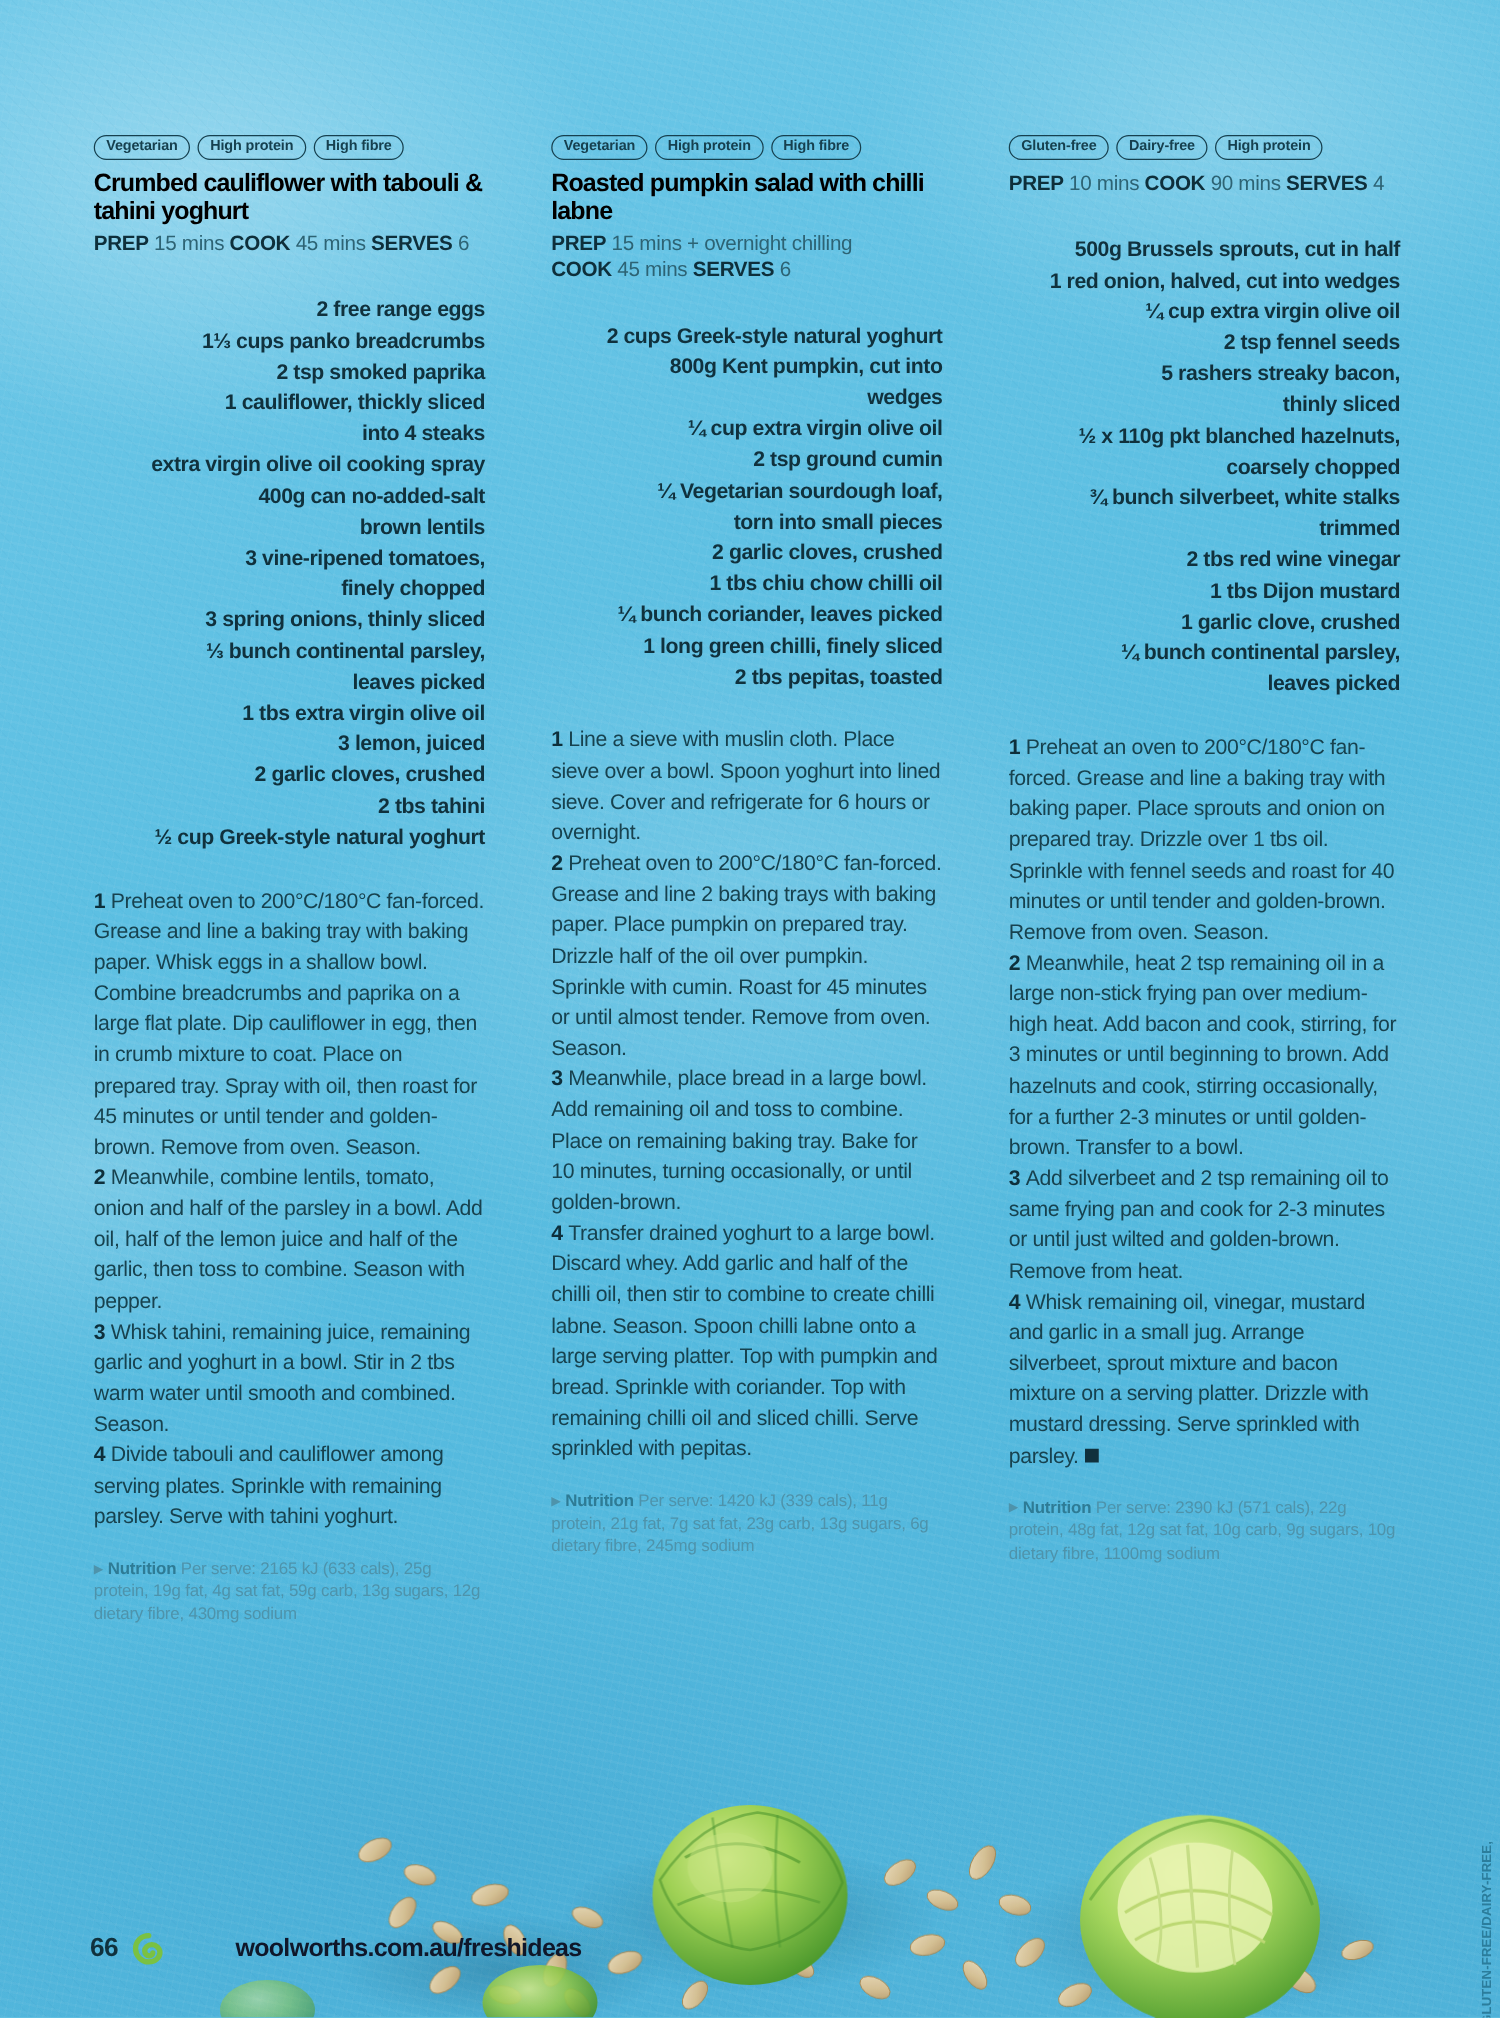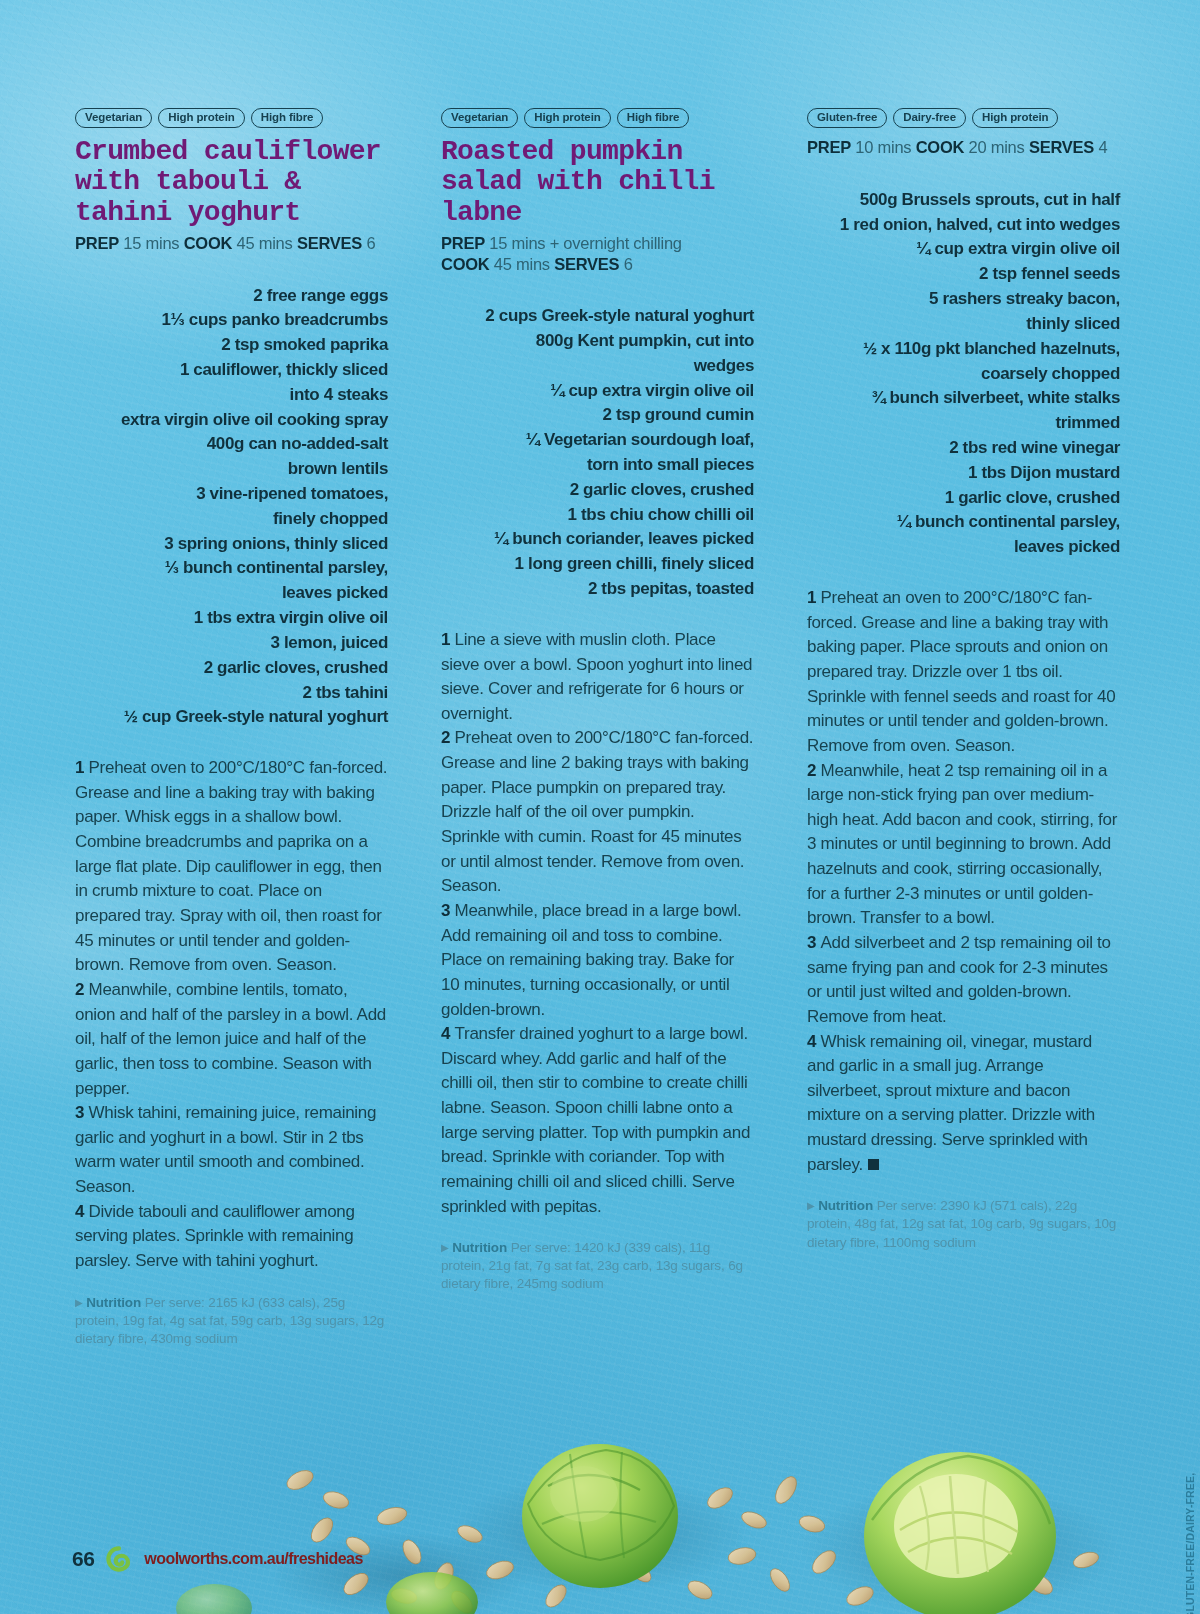--- a/index.html
+++ b/index.html
@@ -69,27 +69,26 @@
     font-size: 11.5px;
     font-weight: bold;
     color: #16404f;
     line-height: 1.15;
     white-space: nowrap;
     letter-spacing: -0.1px;
   }
 
   
   .recipe-title {
-    font-size: 28px;
-    font-weight: bold;
-    color: #701a75;
+    font-size: 20px;
+    font-weight: bold;
+    color: #000000;
     line-height: 1.08;
     letter-spacing: -0.7px;
     margin: 0 0 5px 0;
-    font-family: Liberation Mono, monospace;
   }
   .meta {
     font-size: 16.5px;
     color: #2d6374;
     line-height: 1.25;
     margin: 0 0 30px 0;
     letter-spacing: -0.25px;
   }
   .meta b {
     color: #0e2f3b;
@@ -183,24 +182,25 @@
     color: #10313d;
     letter-spacing: -0.5px;
   }
   .ww-logo {
     width: 26px;
     height: 26px;
     position: relative;
     display: inline-block;
   }
   .site {
-    font-size: 16px;
-    font-weight: bold;
-    color: #7f1d1d;
+    font-size: 20px;
+    font-weight: bold;
+    color: #0f172a;
     letter-spacing: -0.55px;
+    margin-left: 44px;
   }
 
   
   .photo {
     position: absolute;
     left: 0;
     bottom: 0;
     width: 1200px;
     height: 330px;
     pointer-events: none;
@@ -387,21 +387,21 @@
   <div class="col">
     <div class="tags">
       <span class="tag">Gluten-free</span>
       <span class="tag">Dairy-free</span>
       <span class="tag">High protein</span>
     </div>
     <div class="meta">
       <b>PREP</b>
       <span>10 mins</span>
       <b>COOK</b>
-      <span>20 mins</span>
+      <span>90 mins</span>
       <b>SERVES</b>
       <span>4</span>
     </div>
     <ul class="ingredients">
         <li>500g Brussels sprouts, cut in half</li>
         <li>1 red onion, halved, cut into wedges</li>
         <li>¼ cup extra virgin olive oil</li>
         <li>2 tsp fennel seeds</li>
         <li>5 rashers streaky bacon,</li>
         <li class="cont">thinly sliced</li>

